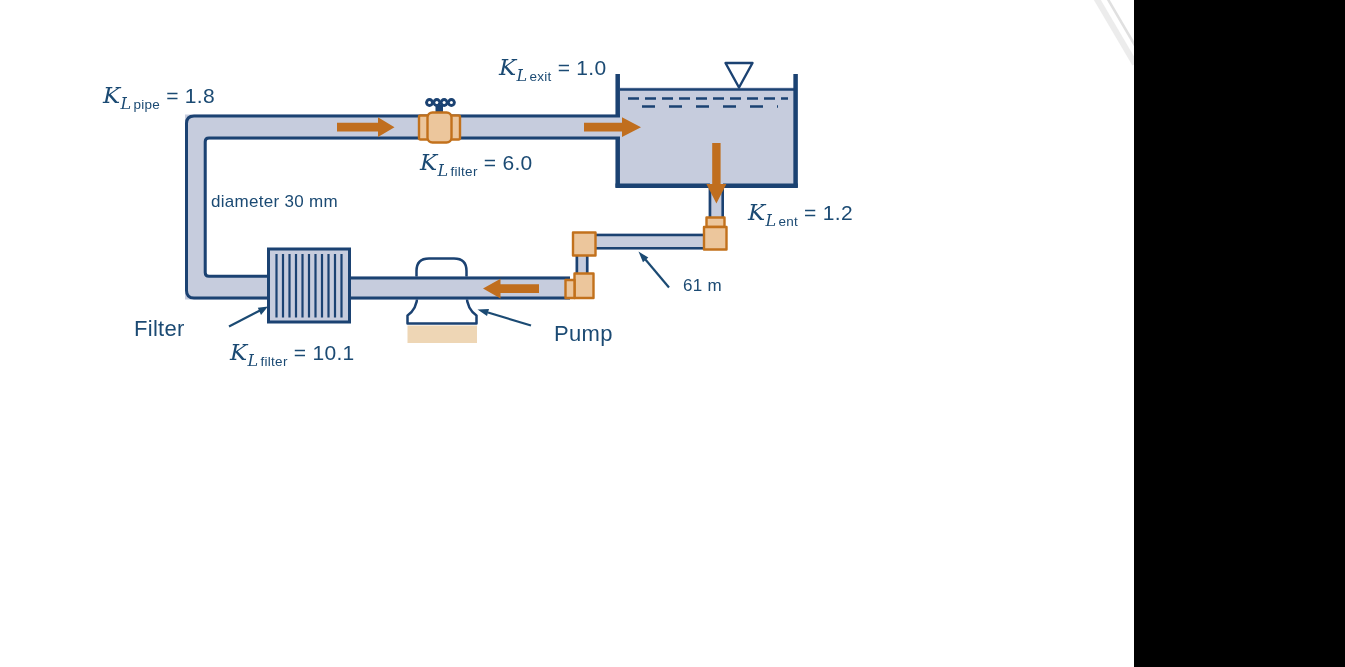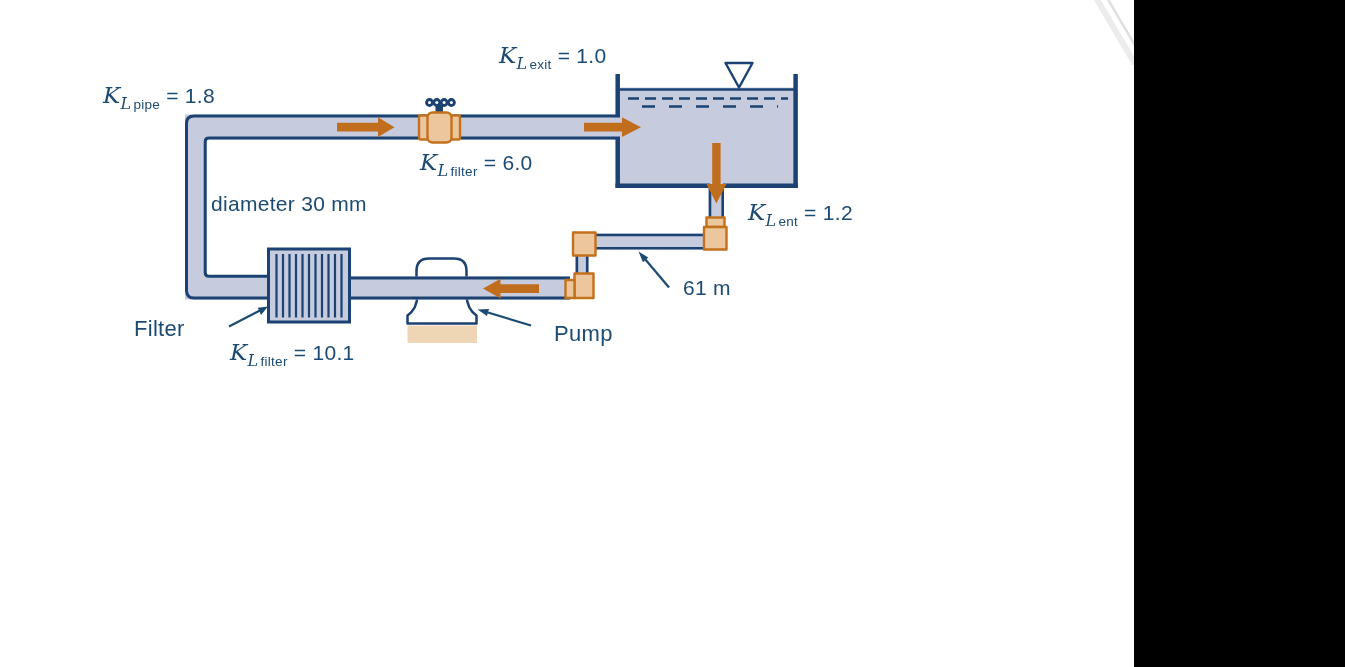--- a/index.html
+++ b/index.html
@@ -13,21 +13,21 @@
     background:var(--panel,#000);
   }
   svg.diagram { position:absolute; left:0; top:0; }
 
   
   .lbl { position:absolute; color:var(--text-navy,#1b4a73); white-space:nowrap; letter-spacing:.3px; }
   .lbl .v  { font-family:"DejaVu Serif", serif; font-style:italic; font-size:23px; }
   .lbl .sv { font-family:"DejaVu Serif", serif; font-style:italic; font-size:16px; position:relative; top:6px; }
   .lbl .st { font-size:13.5px; position:relative; top:6px; margin-left:2px; }
   .lbl .eq { font-size:21px; margin-left:6px; }
-  .lbl.plain { font-size:21px; }
+  .lbl.plain { font-size:17px; }
   .lbl.big { font-size:22px; }
   .lbl .pre, .lbl .post { font-size:20px; }
   .lbl .v2 { font-family:"DejaVu Serif", serif; font-style:italic; font-size:20px; }
 </style>
 </head>
 <body>
 
 <div class="stage">
 
   <svg class="diagram" width="1345" height="667" viewBox="0 0 1345 667">
@@ -128,21 +128,21 @@
         <line x1="669" y1="287.5" x2="645" y2="259"></line>
         <polygon points="638.5,251.5 648.3,257.6 643,262.3" stroke="none"></polygon>
       </g>
     </g>
   </svg>
 
   <div class="lbl" style="left:103px;top:82px">
     <span class="v">K</span><span class="sv">L</span><span class="st">pipe</span><span class="eq">= 1.8</span>
   </div>
 
-  <div class="lbl" style="left:499px;top:42px">
+  <div class="lbl" style="left:499px;top:54px">
     <span class="v">K</span><span class="sv">L</span><span class="st">exit</span><span class="eq">= 1.0</span>
   </div>
 
   <div class="lbl" style="left:420px;top:149px">
     <span class="v">K</span><span class="sv">L</span><span class="st">filter</span><span class="eq">= 6.0</span>
   </div>
 
   <div class="lbl" style="left:748px;top:199px">
     <span class="v">K</span><span class="sv">L</span><span class="st">ent</span><span class="eq">= 1.2</span>
   </div>

